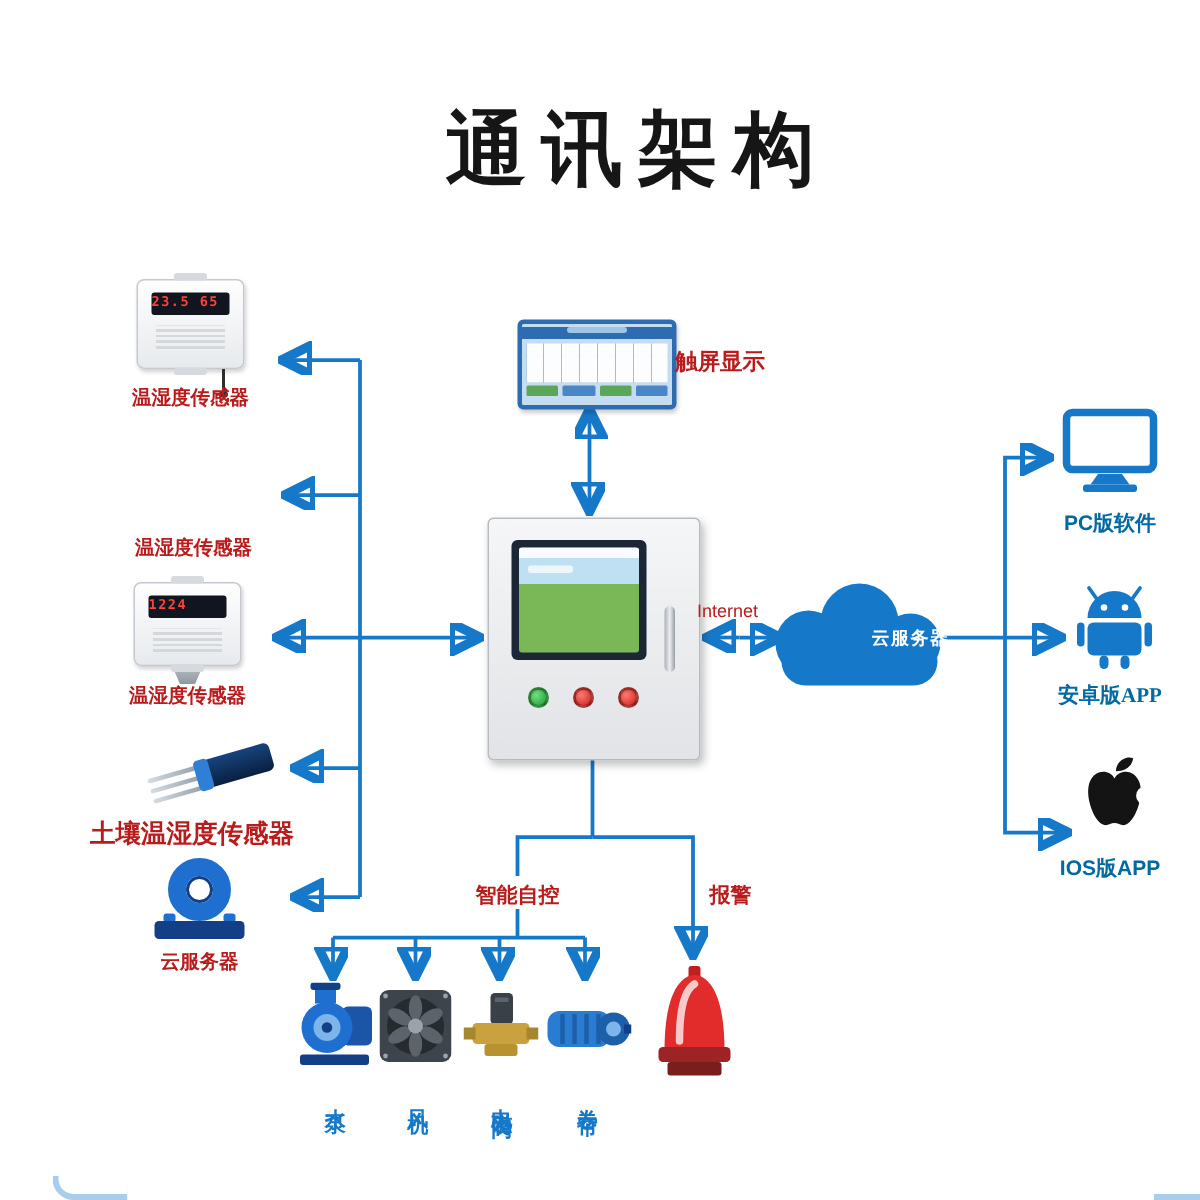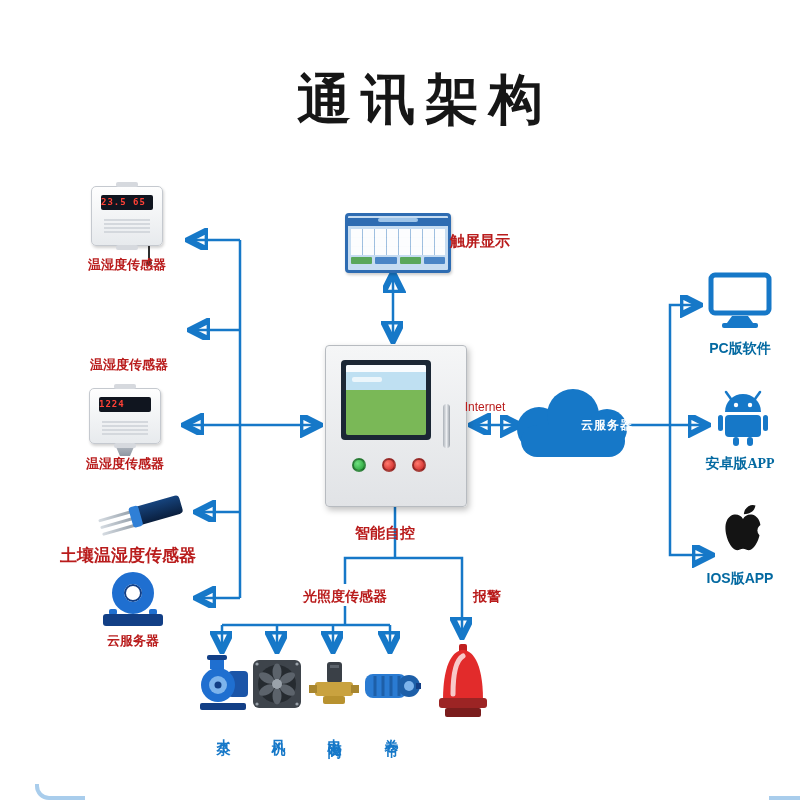--- a/index.html
+++ b/index.html
@@ -177,21 +177,20 @@
 
   <div class="cabinet">
     <div class="cab-screen">
       <div class="cab-screen-inner"></div>
     </div>
     <div class="cab-handle"></div>
     <span class="cab-btn" style="left:26px;background:radial-gradient(circle at 35% 35%,#6fe07f,#1f9a31);"></span>
     <span class="cab-btn" style="left:56px;background:radial-gradient(circle at 35% 35%,#ff7a6e,#c81f1f);"></span>
     <span class="cab-btn" style="left:86px;background:radial-gradient(circle at 35% 35%,#ff7a6e,#c81f1f);"></span>
   </div>
-  <div class="b-label" style="left:290px;top:524px;width:140px;font-size:15px;">智能自控</div>
 
   <div class="b-label" style="left:428px;top:400px;width:64px;font-size:12px;font-weight:normal;">Internet</div>
 
   <div class="cloud">
     <svg width="120" height="80" viewBox="0 0 120 80">
       <g fill="#1678c8">
         <circle cx="24" cy="46" r="22"></circle>
         <circle cx="58" cy="32" r="26"></circle>
         <circle cx="92" cy="46" r="20"></circle>
         <rect x="6" y="42" width="104" height="32" rx="16"></rect>
@@ -229,21 +228,21 @@
 
   <div class="client-icon" style="left:694px;top:502px;">
     <svg width="48" height="56" viewBox="0 0 100 110">
       <path fill="#141414" d="M52 20 C54 6 68 0 76 4 C74 16 64 22 52 22 Z"></path>
       <path fill="#141414" d="M50 32 C44 20 24 18 16 36 C8 54 20 90 34 96 C40 99 44 94 50 94 C56 94 60 99 66 96 C80 90 92 54 84 36 C76 18 56 20 50 32 Z"></path>
       <circle cx="93" cy="56" r="13" fill="#fff"></circle>
     </svg>
   </div>
   <div class="c-label" style="left:660px;top:570px;">IOS版APP</div>
 
-  <div class="b-label" style="left:270px;top:588px;width:100px;font-size:14px;">光照度传感器</div>
+  <div class="b-label" style="left:270px;top:588px;width:100px;font-size:14px;">智能自控</div>
   <div class="b-label" style="left:448px;top:588px;width:50px;font-size:14px;text-align:left;">报警</div>
 
   <div class="client-icon" style="left:169px;top:655px;">
     <svg width="58" height="58" viewBox="0 0 58 58">
       <rect x="34" y="16" width="20" height="26" rx="4" fill="#1b55a8"></rect>
       <rect x="6" y="48" width="46" height="7" rx="2" fill="#123f86"></rect>
       <rect x="16" y="2" width="14" height="12" fill="#1f6fd0"></rect>
       <rect x="13" y="0" width="20" height="5" rx="2" fill="#123f86"></rect>
       <circle cx="24" cy="30" r="17" fill="#1f6fd0"></circle>
       <circle cx="24" cy="30" r="9" fill="#7db4ec"></circle>

